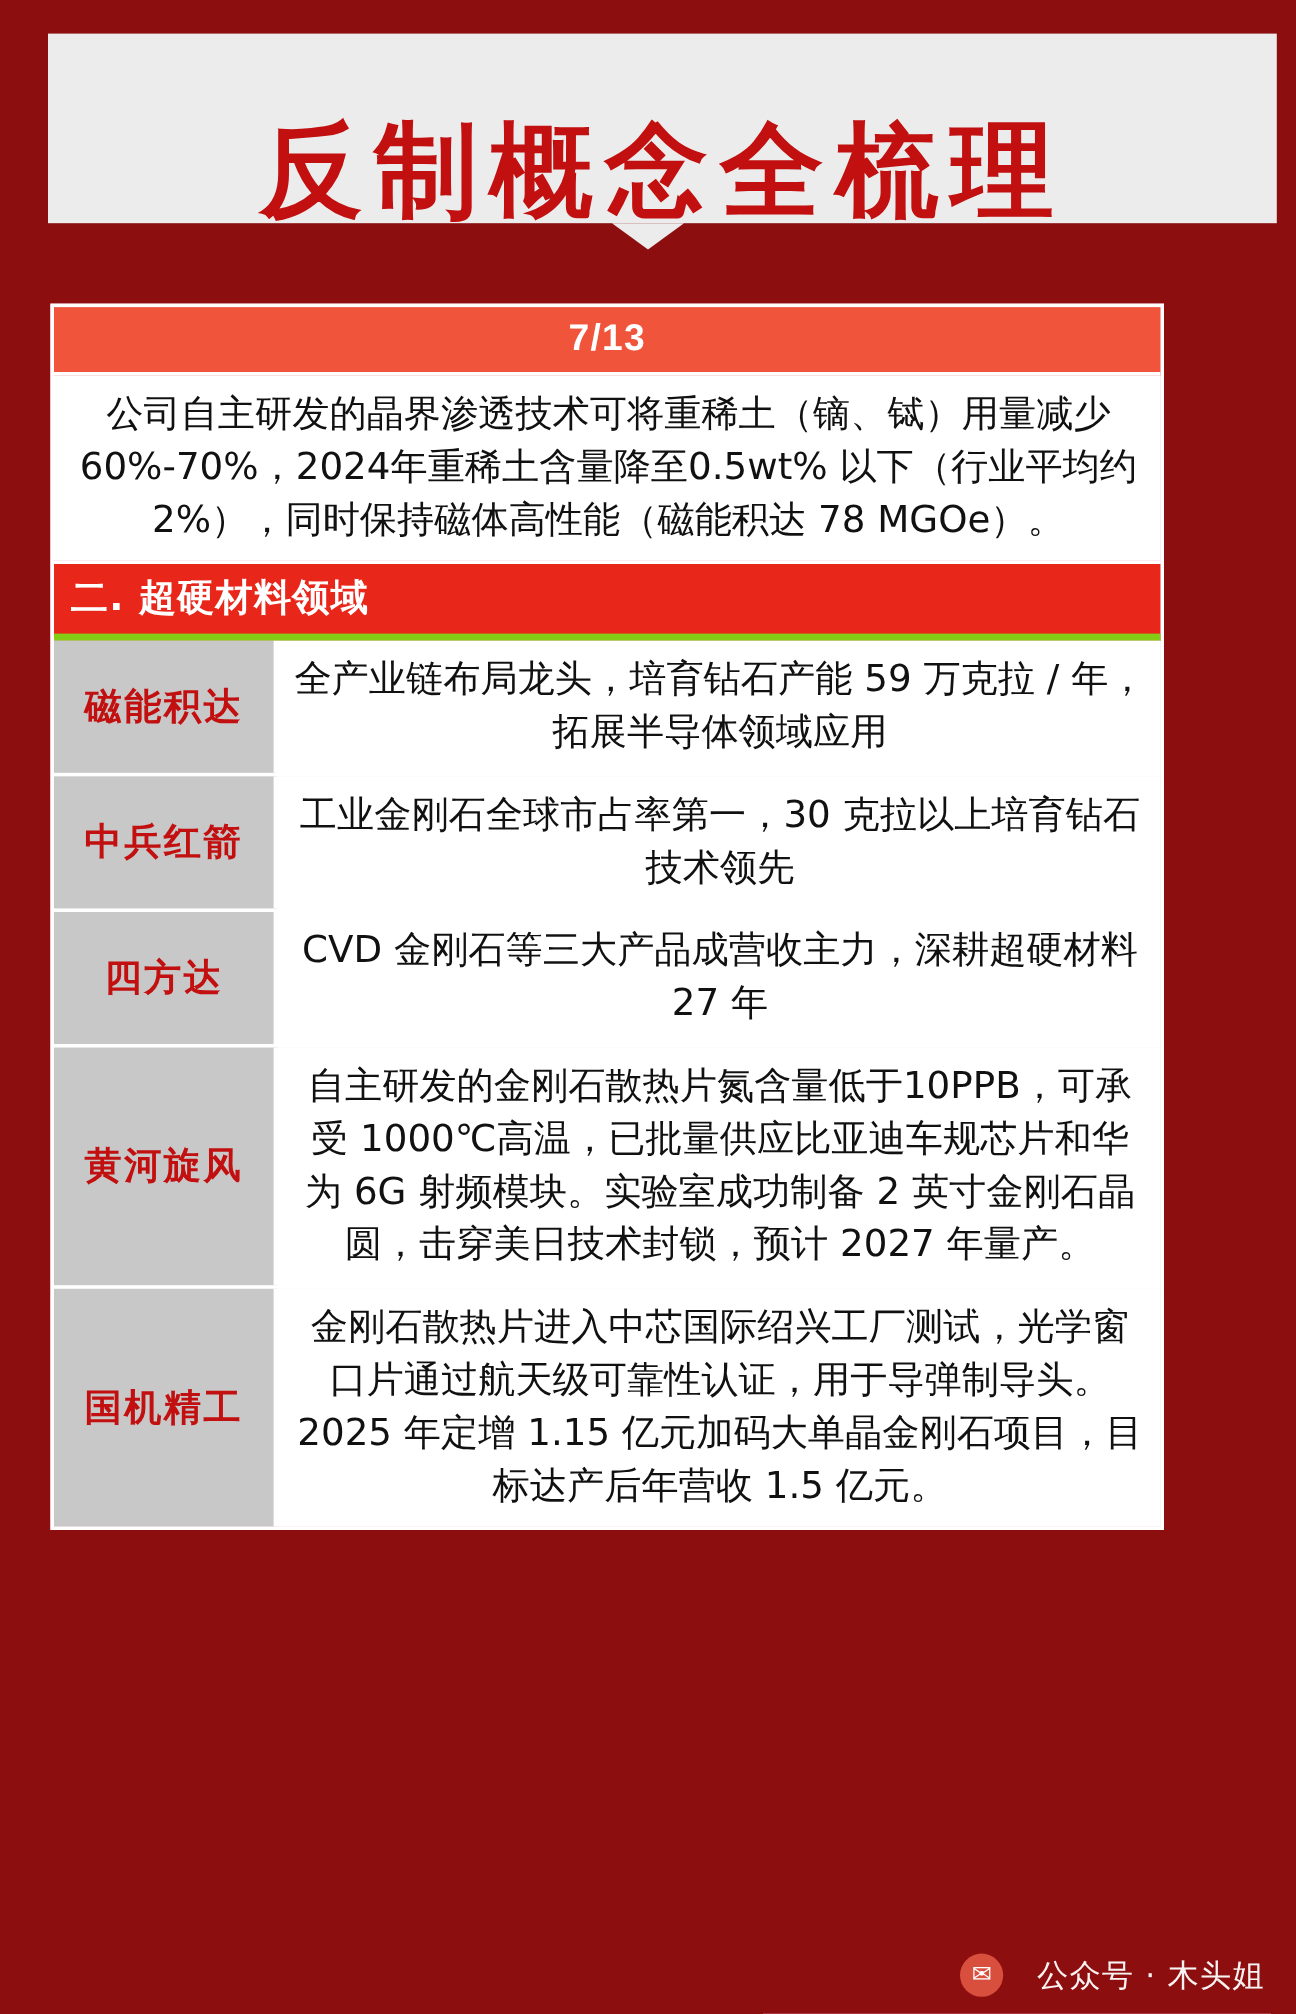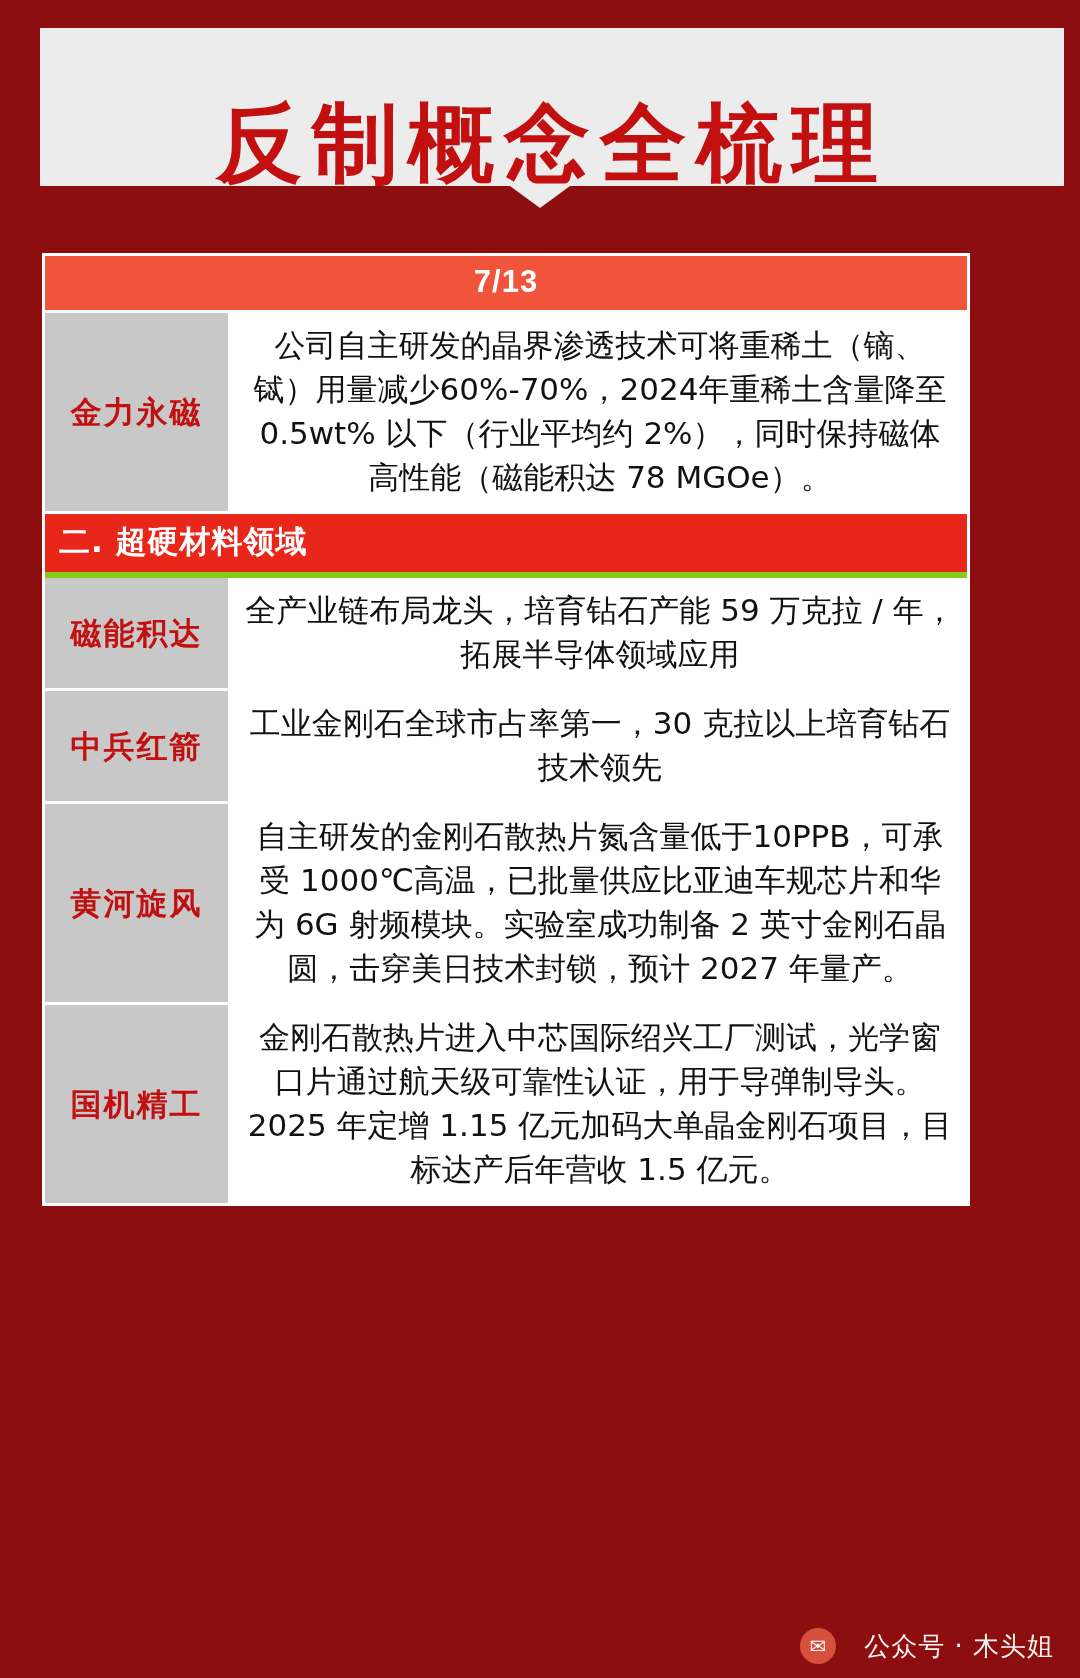--- a/index.html
+++ b/index.html
@@ -157,42 +157,45 @@
   <div class="title-banner">
     <div class="title-text">反制概念全梳理</div>
   </div>
   <div class="title-notch"></div>
 
   <div class="table">
 
     <div class="page-indicator">7/13</div>
 
     <div class="row">
-      <div class="cell-name">
-        <span>金力永磁</span>
-      </div>
       <div class="cell-desc">公司自主研发的晶界渗透技术可将重稀土（镝、铽）用量减少60%-70%，2024年重稀土含量降至0.5wt% 以下（行业平均约 2%），同时保持磁体高性能（磁能积达 78 MGOe）。</div>
     </div>
 
     <div class="section-header">二. 超硬材料领域</div>
 
     <div class="row">
       <div class="cell-name">
         <span>磁能积达</span>
       </div>
       <div class="cell-desc">全产业链布局龙头，培育钻石产能 59 万克拉 / 年，拓展半导体领域应用</div>
     </div>
 
     <div class="row">
       <div class="cell-name">
         <span>中兵红箭</span>
       </div>
       <div class="cell-desc">工业金刚石全球市占率第一，30 克拉以上培育钻石技术领先</div>
     </div>
 
+    <div class="row">
+      <div class="cell-name">
+        <span>四方达</span>
+      </div>
+      <div class="cell-desc">CVD 金刚石等三大产品成营收主力，深耕超硬材料 27 年</div>
+    </div>
 
     <div class="row">
       <div class="cell-name">
         <span>黄河旋风</span>
       </div>
       <div class="cell-desc">自主研发的金刚石散热片氮含量低于10PPB，可承受 1000℃高温，已批量供应比亚迪车规芯片和华为 6G 射频模块。实验室成功制备 2 英寸金刚石晶圆，击穿美日技术封锁，预计 2027 年量产。</div>
     </div>
 
     <div class="row">
       <div class="cell-name">

